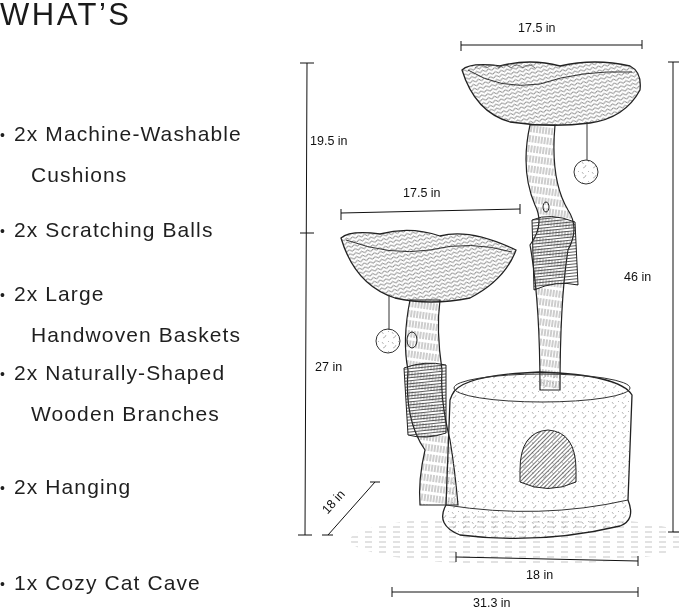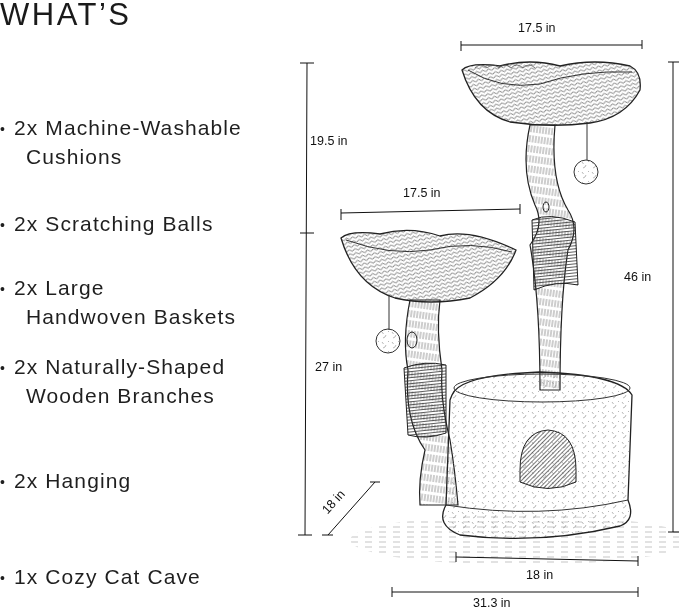--- a/index.html
+++ b/index.html
@@ -1,23 +1,23 @@
 <!DOCTYPE html>
 <html><head>
 <meta charset="utf-8">
 <style>
   html, body { margin:0; padding:0; background:#ffffff; }
   body { width:679px; height:610px; position:relative; overflow:hidden;
          font-family:"Liberation Sans", sans-serif; color:#1a1a1a; }
   .title { position:absolute; left:0; top:-4px; font-size:31px; line-height:37px;
            letter-spacing:2.5px; font-weight:400; color:#1a1a1a; }
   .list { position:absolute; left:0; top:0; }
-  .item { position:absolute; left:0; font-size:21px; line-height:28px; letter-spacing:1.1px; color:#1f1f1f; white-space:nowrap; }
+  .item { position:absolute; left:0; font-size:21px; line-height:40px; letter-spacing:1.1px; color:#1f1f1f; white-space:nowrap; }
   .item .bullet { display:inline-block; width:14px; font-size:14px; vertical-align:middle; }
-  .item .line2 { display:block; padding-left:26px; }
+  .item .line2 { display:block; padding-left:14px;margin-left:17px; }
   .dim { position:absolute; font-size:12.5px; color:#111; white-space:nowrap; }
   svg.art { position:absolute; left:0; top:0; }
 </style>
 </head>
 <body>
 
 <div>
 
   <div class="title">
     <div>WHAT’S</div>

